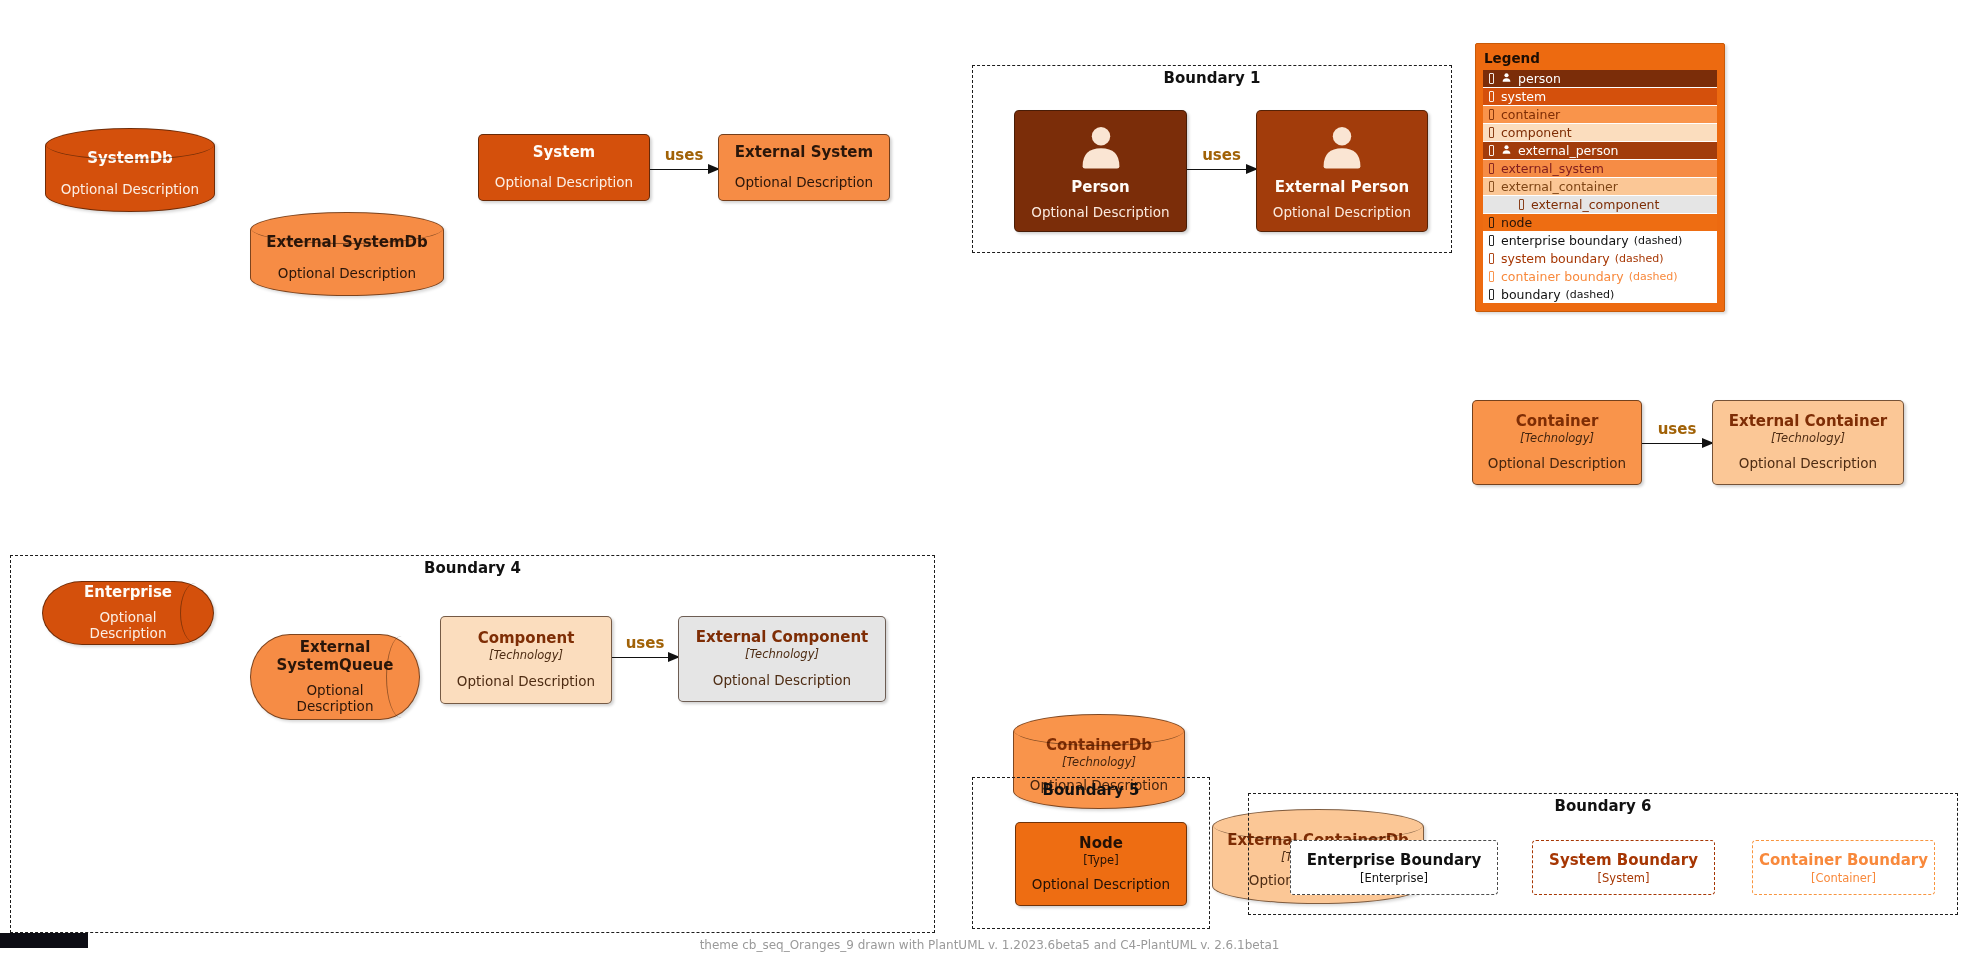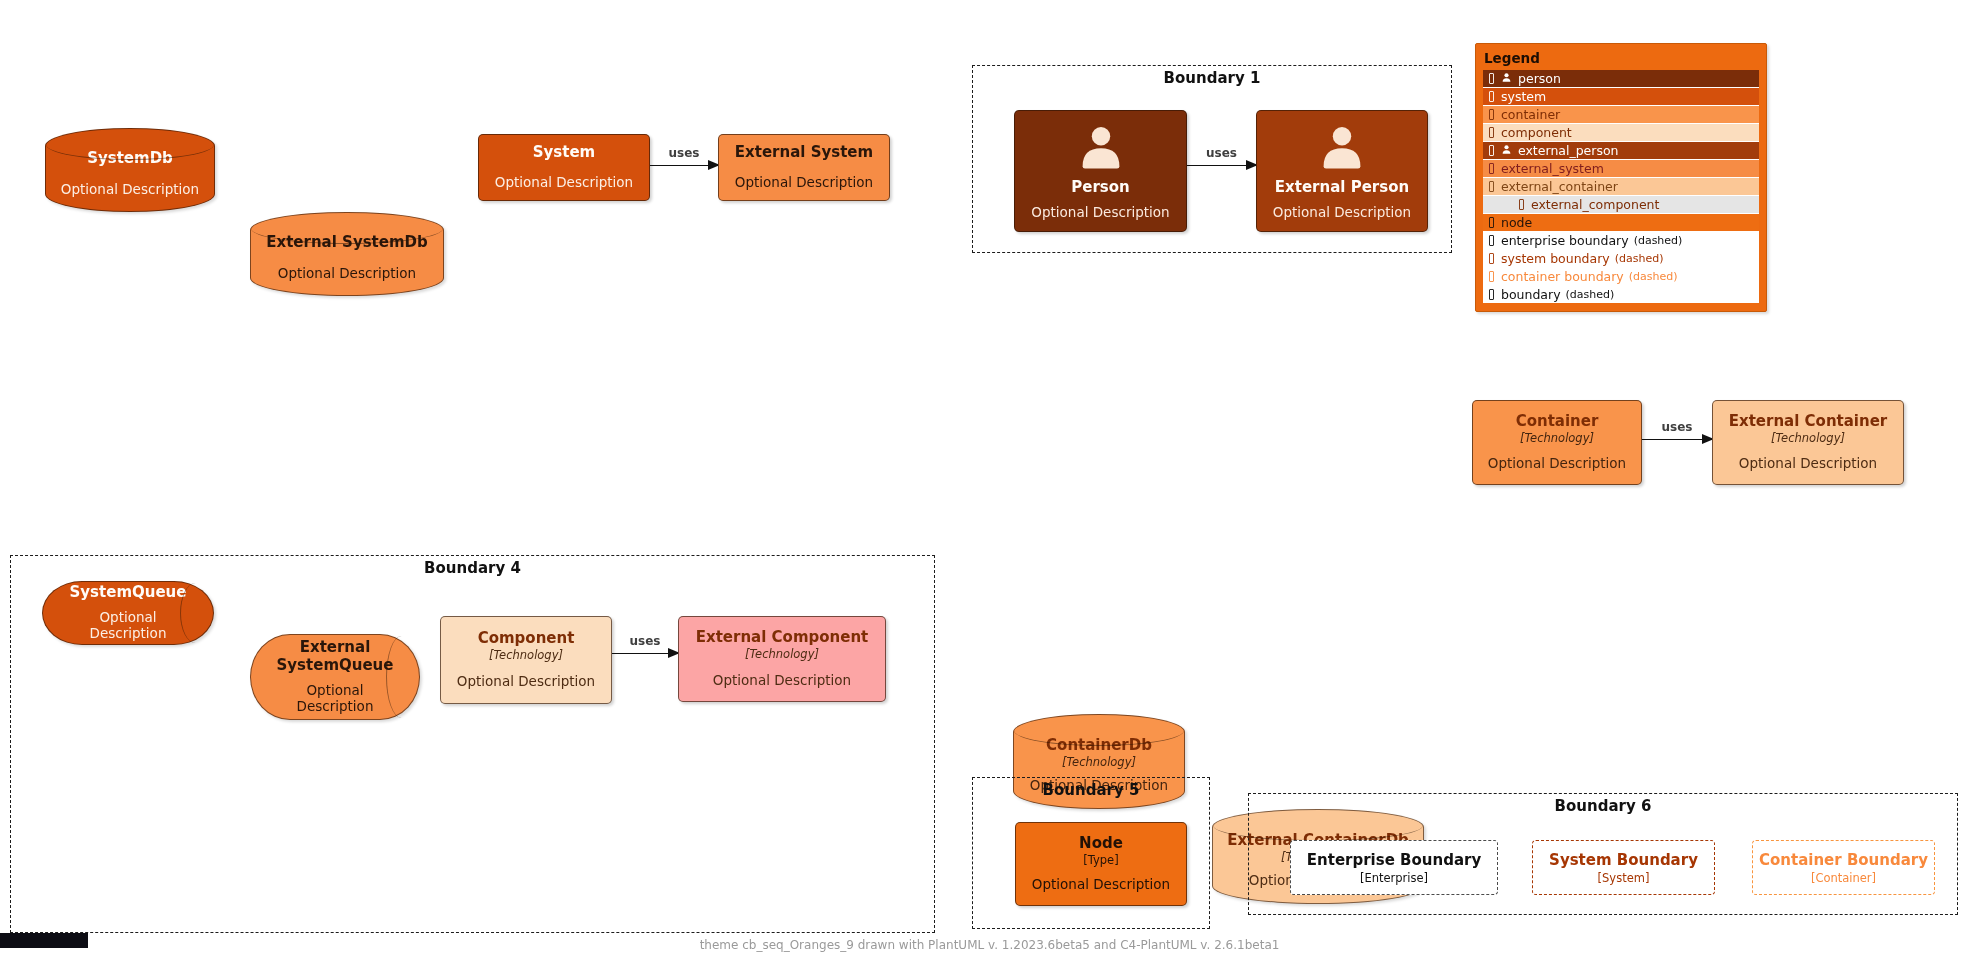--- a/index.html
+++ b/index.html
@@ -37,37 +37,37 @@
     border-radius:50%; border-left:1.4px solid rgba(40,20,5,.45); pointer-events:none; }
 
   
   .c-person        { background:#7B2D09; color:#FBEADF; }
   .c-ext-person    { background:#A23C0B; color:#FBEADF; }
   .c-system        { background:#D4500C; color:#FCEFE5; }
   .c-ext-system    { background:#F68C45; color:#2A160A; }
   .c-container     { background:#F9944B; color:#44250F; }
   .c-ext-container { background:#FBC796; color:#4E2C13; }
   .c-component     { background:#FBDDBE; color:#4E2C13; }
-  .c-ext-component { background:#fca5a5; color:#4E2C13; }
+  .c-ext-component { background:#e5e5e5; color:#4E2C13; }
   .c-node          { background:#EE6D12; color:#221106; }
   .c-person .el-title, .c-ext-person .el-title, .c-system .el-title { color:#FFFCF8; }
   .c-container .el-title, .c-ext-container .el-title,
   .c-component .el-title, .c-ext-component .el-title { color:#7E2D05; }
 
   .person-icon-wrap { margin:2px 0 3px 0; }
 
   
   .relation { position:absolute; display:flex; flex-direction:column; align-items:center; }
-  .rel-label { font-size:12px; font-weight:bold; color:#404040; }
+  .rel-label { font-size:15px; font-weight:bold; color:#a16207; }
   .rel-line { width:100%; height:0; border-top:1.7px solid #111; margin-top:5px; position:relative; }
   .rel-line::after { content:""; position:absolute; right:-2px; top:-6.5px; width:0; height:0;
     border-left:12px solid #111; border-top:5.5px solid transparent; border-bottom:5.5px solid transparent; }
 
   
-  .legend { position:absolute; left:1475px; top:43px; width:292px;
+  .legend { position:absolute; left:1475px; top:43px; width:250px;
     background:#ED6A10; border:1px solid #C85A08; border-radius:2px;
     padding:5px 7px 8px 7px; box-shadow:2px 2px 3px rgba(0,0,0,.15); }
   .legend-header { font-size:13.5px; font-weight:bold; color:#1D0E04; margin:1px 0 4px 1px; }
   .legend-rows { background:#fff; display:flex; flex-direction:column; gap:1px; }
   .lg-row { display:flex; align-items:center; padding:1px 6px; font-size:12.5px;
     min-height:16px; white-space:nowrap; }
   .lg-suffix { font-size:11px; margin-left:5px; }
   .tofu { display:inline-block; width:5px; height:11px; border:1px solid currentColor;
     border-radius:1px; margin-right:7px; flex:0 0 auto; opacity:.9; }
   .lg-mini-person { margin-right:6px; flex:0 0 auto; }
@@ -123,21 +123,21 @@
     <span class="rel-label">uses</span>
     <div class="rel-line"></div>
   </div>
 
   <div class="shape box c-ext-system desc-only" style="left:718px;top:134px;width:172px;height:67px">
     <span class="el-title">External System</span>
     <span class="el-desc">Optional Description</span>
   </div>
 
   <div class="shape queue c-system desc-only" style="left:42px;top:413px;width:172px;height:64px">
-    <span class="el-title">SystemQueue</span>
+    <span class="el-title">Enterprise</span>
     <span class="el-desc" style="margin-top:8px">Optional Description</span>
   </div>
 
   <div class="shape queue c-ext-system desc-only" style="left:250px;top:402px;width:170px;height:86px">
     <span class="el-title">External SystemQueue</span>
     <span class="el-desc" style="margin-top:8px">Optional Description</span>
   </div>
 
   <div class="boundary" style="left:972px;top:65px;width:480px;height:188px">
     <span class="boundary-label">Boundary 1</span>

